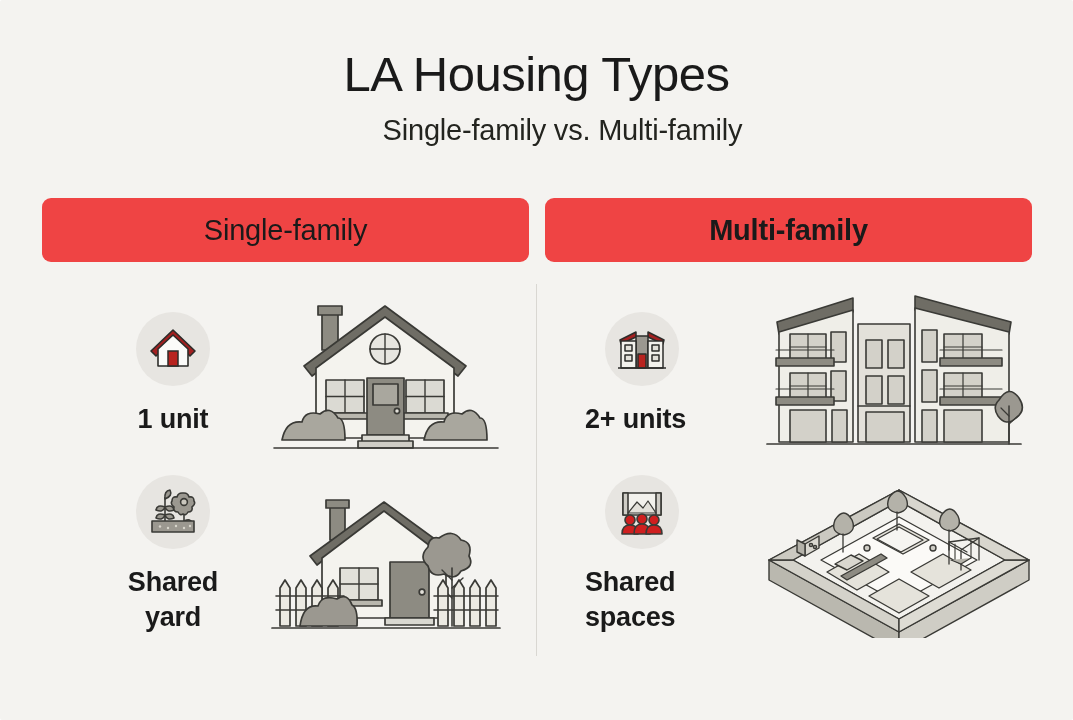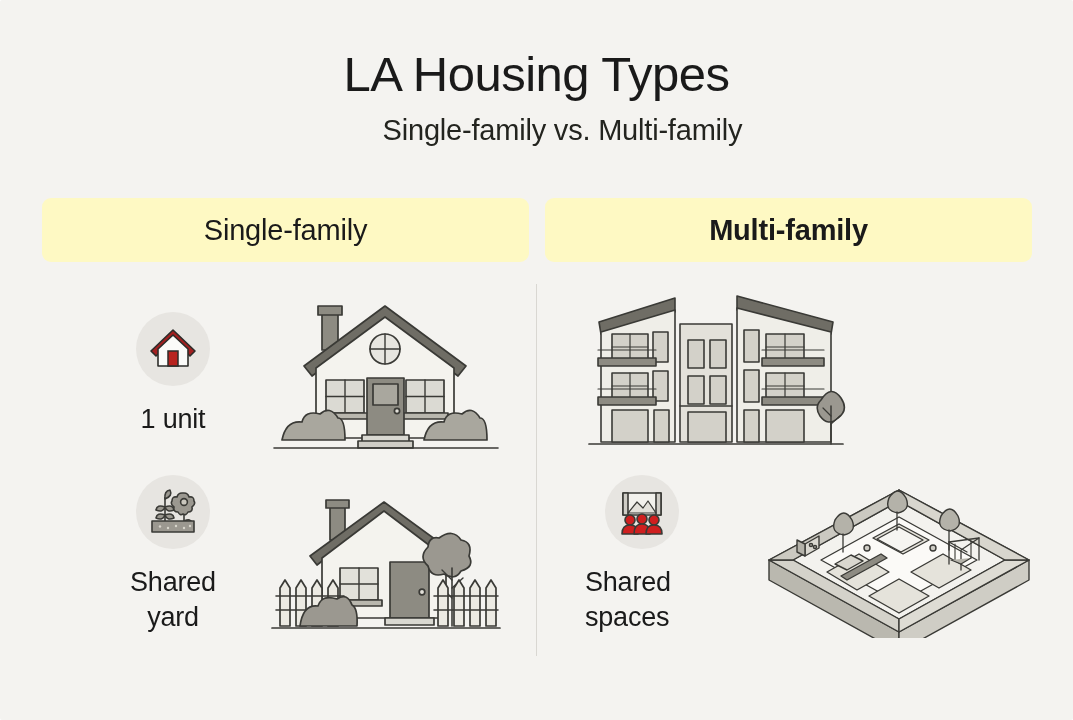--- a/index.html
+++ b/index.html
@@ -46,21 +46,21 @@
     color: #23241f;
     letter-spacing: -0.2px;
     padding-left: 26px;
   }
 
   
   .pill {
     position: absolute;
     top: 198px;
     height: 64px;
-    background: #fef9c3;
+    background: #ef4444;
     border-radius: 9px;
     display: flex;
     align-items: center;
     justify-content: center;
     font-size: 29px;
     color: #1a1a1a;
     letter-spacing: -0.2px;
   }
   .pill.left  { left: 42px;  width: 487px; }
   .pill.right { left: 545px; width: 487px; font-weight: bold; }
@@ -108,20 +108,21 @@
     flex: none;
   }
   .f-3 .badge, .f-4 .badge { margin-left: 20px; }
   .feat-label {
     margin-top: 16px;
     font-size: 27px;
     line-height: 1.28;
     color: #1a1a1a;
     letter-spacing: -0.2px;
     white-space: pre-line;
+    font-weight: bold;
   }
   .f-1 .feat-label, .f-2 .feat-label { text-align: center; }
   .f-3 .feat-label, .f-4 .feat-label { text-align: left; }
 
   .illus { flex: none; }
 </style>
 </head>
 <body>
 
 <div id="poster">
@@ -238,20 +239,42 @@
           </g>
           <path d="M10 128 H78 M10 142 H78 M168 128 H232 M168 142 H232" stroke-width="1.6" fill="none"></path>
           <path d="M34 158 q3-22 18-20 q4-12 19-7 q10-7 15 6 q6 3 5 21 Z" fill="#9b9890"></path>
           <path d="M6 160 H234" stroke-width="1.7"></path>
         </g>
       </svg>
     </div>
   </div>
 
   <div class="feature f-3">
+    <div class="label-block">
+      <div class="badge">
+        <svg width="56" height="50" viewBox="0 0 56 50">
+          <g stroke="#2d2d2a" stroke-width="1.5" stroke-linejoin="round">
+            <path d="M6 16 L22 8 L22 13 L7 20 Z" fill="#a32020"></path>
+            <path d="M50 16 L34 8 L34 13 L49 20 Z" fill="#a32020"></path>
+            <rect x="22" y="12" width="12" height="32" fill="#9b9890"></rect>
+            <rect x="7" y="17" width="15" height="27" fill="#f2f1ec"></rect>
+            <rect x="34" y="17" width="15" height="27" fill="#f2f1ec"></rect>
+            <rect x="24" y="30" width="8" height="14" fill="#b8231f"></rect>
+            <g fill="#e3e1da">
+              <rect x="11" y="21" width="7" height="6"></rect>
+                <rect x="11" y="31" width="7" height="6"></rect>
+              <rect x="38" y="21" width="7" height="6"></rect>
+                <rect x="38" y="31" width="7" height="6"></rect>
+            </g>
+            <path d="M4 44 H52" stroke-width="1.6"></path>
+          </g>
+        </svg>
+      </div>
+      <div class="feat-label">2+ units</div>
+    </div>
 
     <div class="illus">
       <svg width="262" height="168" viewBox="0 0 262 168">
         <g stroke="#3a3a36" stroke-width="1.6" stroke-linejoin="round" stroke-linecap="round">
 
           <rect x="95" y="36" width="52" height="118" fill="#e3e1da"></rect>
           <g fill="#d3d1c9">
             <rect x="103" y="52" width="16" height="28"></rect>
               <rect x="125" y="52" width="16" height="28"></rect>
             <rect x="103" y="88" width="16" height="28"></rect>

